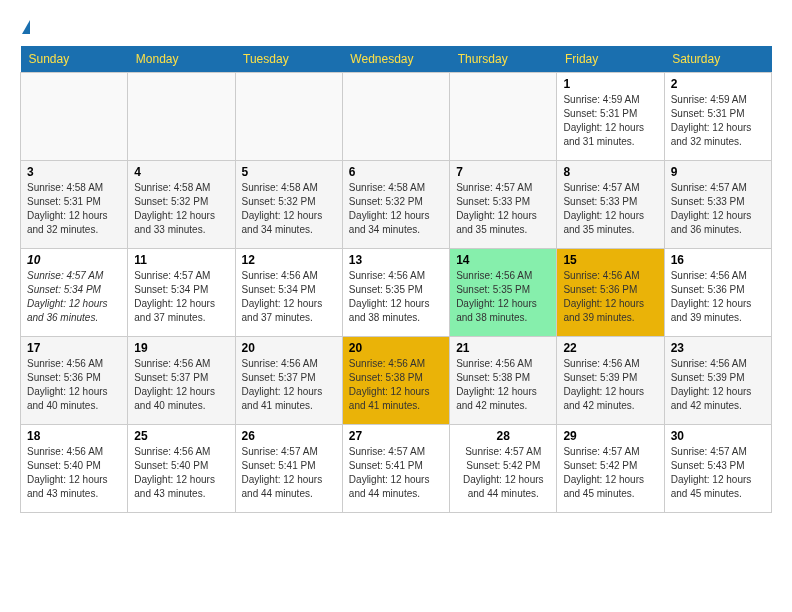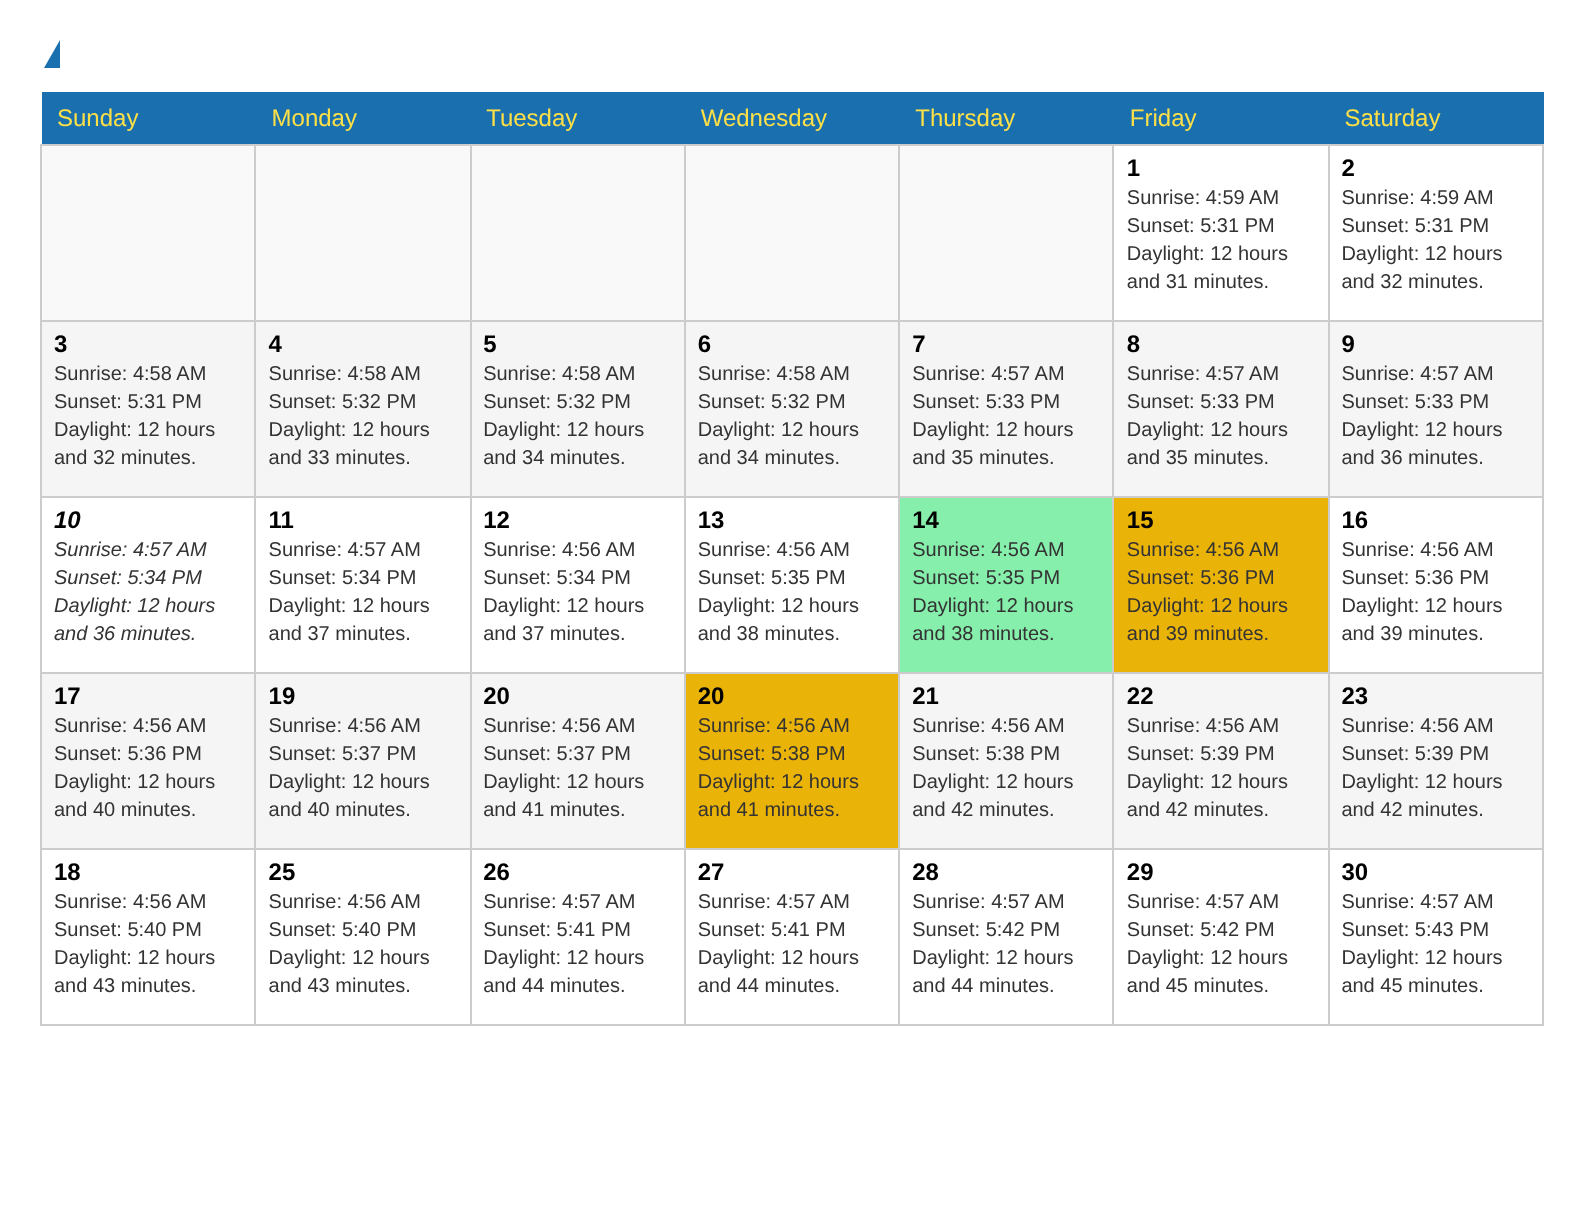--- a/index.html
+++ b/index.html
@@ -299,21 +299,21 @@
           <div class="day-info" style="white-space: pre-line;">Sunrise: 4:57 AM
 Sunset: 5:41 PM
 Daylight: 12 hours and 44 minutes.</div>
         </td>
         <td style="background: rgb(255, 255, 255);">
           <span class="day-num">27</span>
           <div class="day-info" style="white-space: pre-line;">Sunrise: 4:57 AM
 Sunset: 5:41 PM
 Daylight: 12 hours and 44 minutes.</div>
         </td>
-        <td style="background: rgb(255, 255, 255);">
+        <td style="background: rgb(255, 255, 255); text-align: center;">
           <span class="day-num">28</span>
           <div class="day-info" style="white-space: pre-line;">Sunrise: 4:57 AM
 Sunset: 5:42 PM
 Daylight: 12 hours and 44 minutes.</div>
         </td>
         <td style="background: rgb(255, 255, 255);">
           <span class="day-num">29</span>
           <div class="day-info" style="white-space: pre-line;">Sunrise: 4:57 AM
 Sunset: 5:42 PM
 Daylight: 12 hours and 45 minutes.</div>

